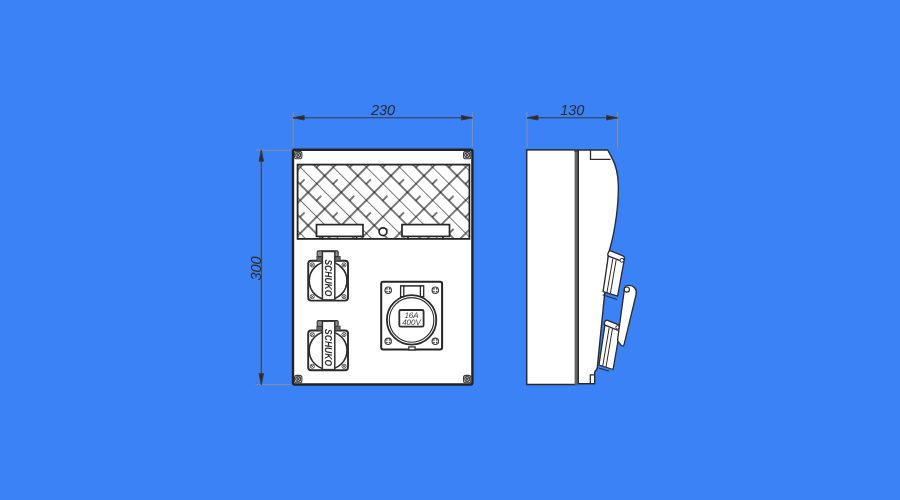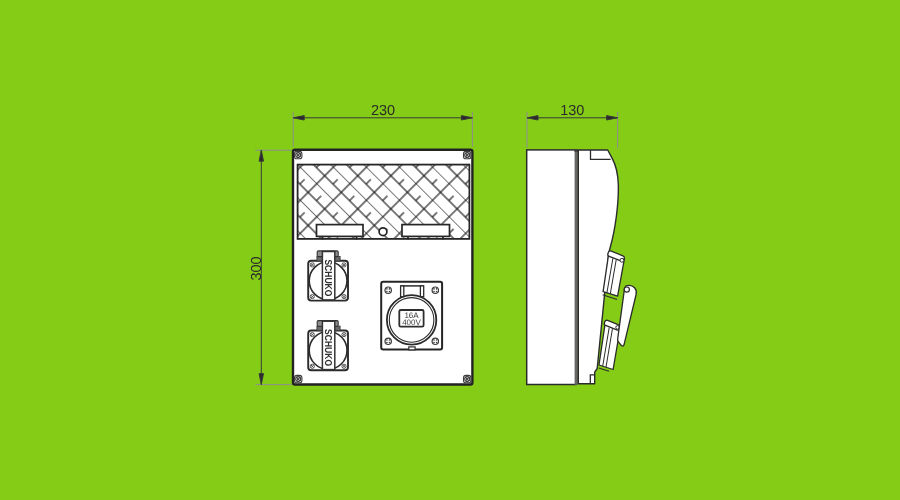--- a/index.html
+++ b/index.html
@@ -1,16 +1,16 @@
 <!DOCTYPE html>
 <html><head>
 <meta charset="utf-8">
 <style>
   html,body{margin:0;padding:0;background:#ffffff;}
-  .page{width:900px;height:500px;position:relative;background:#84cc16;overflow:hidden;}
+  .page{width:900px;height:500px;position:relative;background:#3b82f6;overflow:hidden;font-style:italic;}
   svg{transform:translateZ(0);}
   svg text{font-family:"Liberation Sans", sans-serif;text-rendering:geometricPrecision;}
 </style>
 </head>
 <body>
 <div class="page">
 <svg width="900" height="500" viewBox="0 0 900 500" xmlns="http://www.w3.org/2000/svg">
 <defs>
 
   <pattern id="hatch" patternUnits="userSpaceOnUse" width="23.4" height="23.4" patternTransform="rotate(-45 0 0)">

